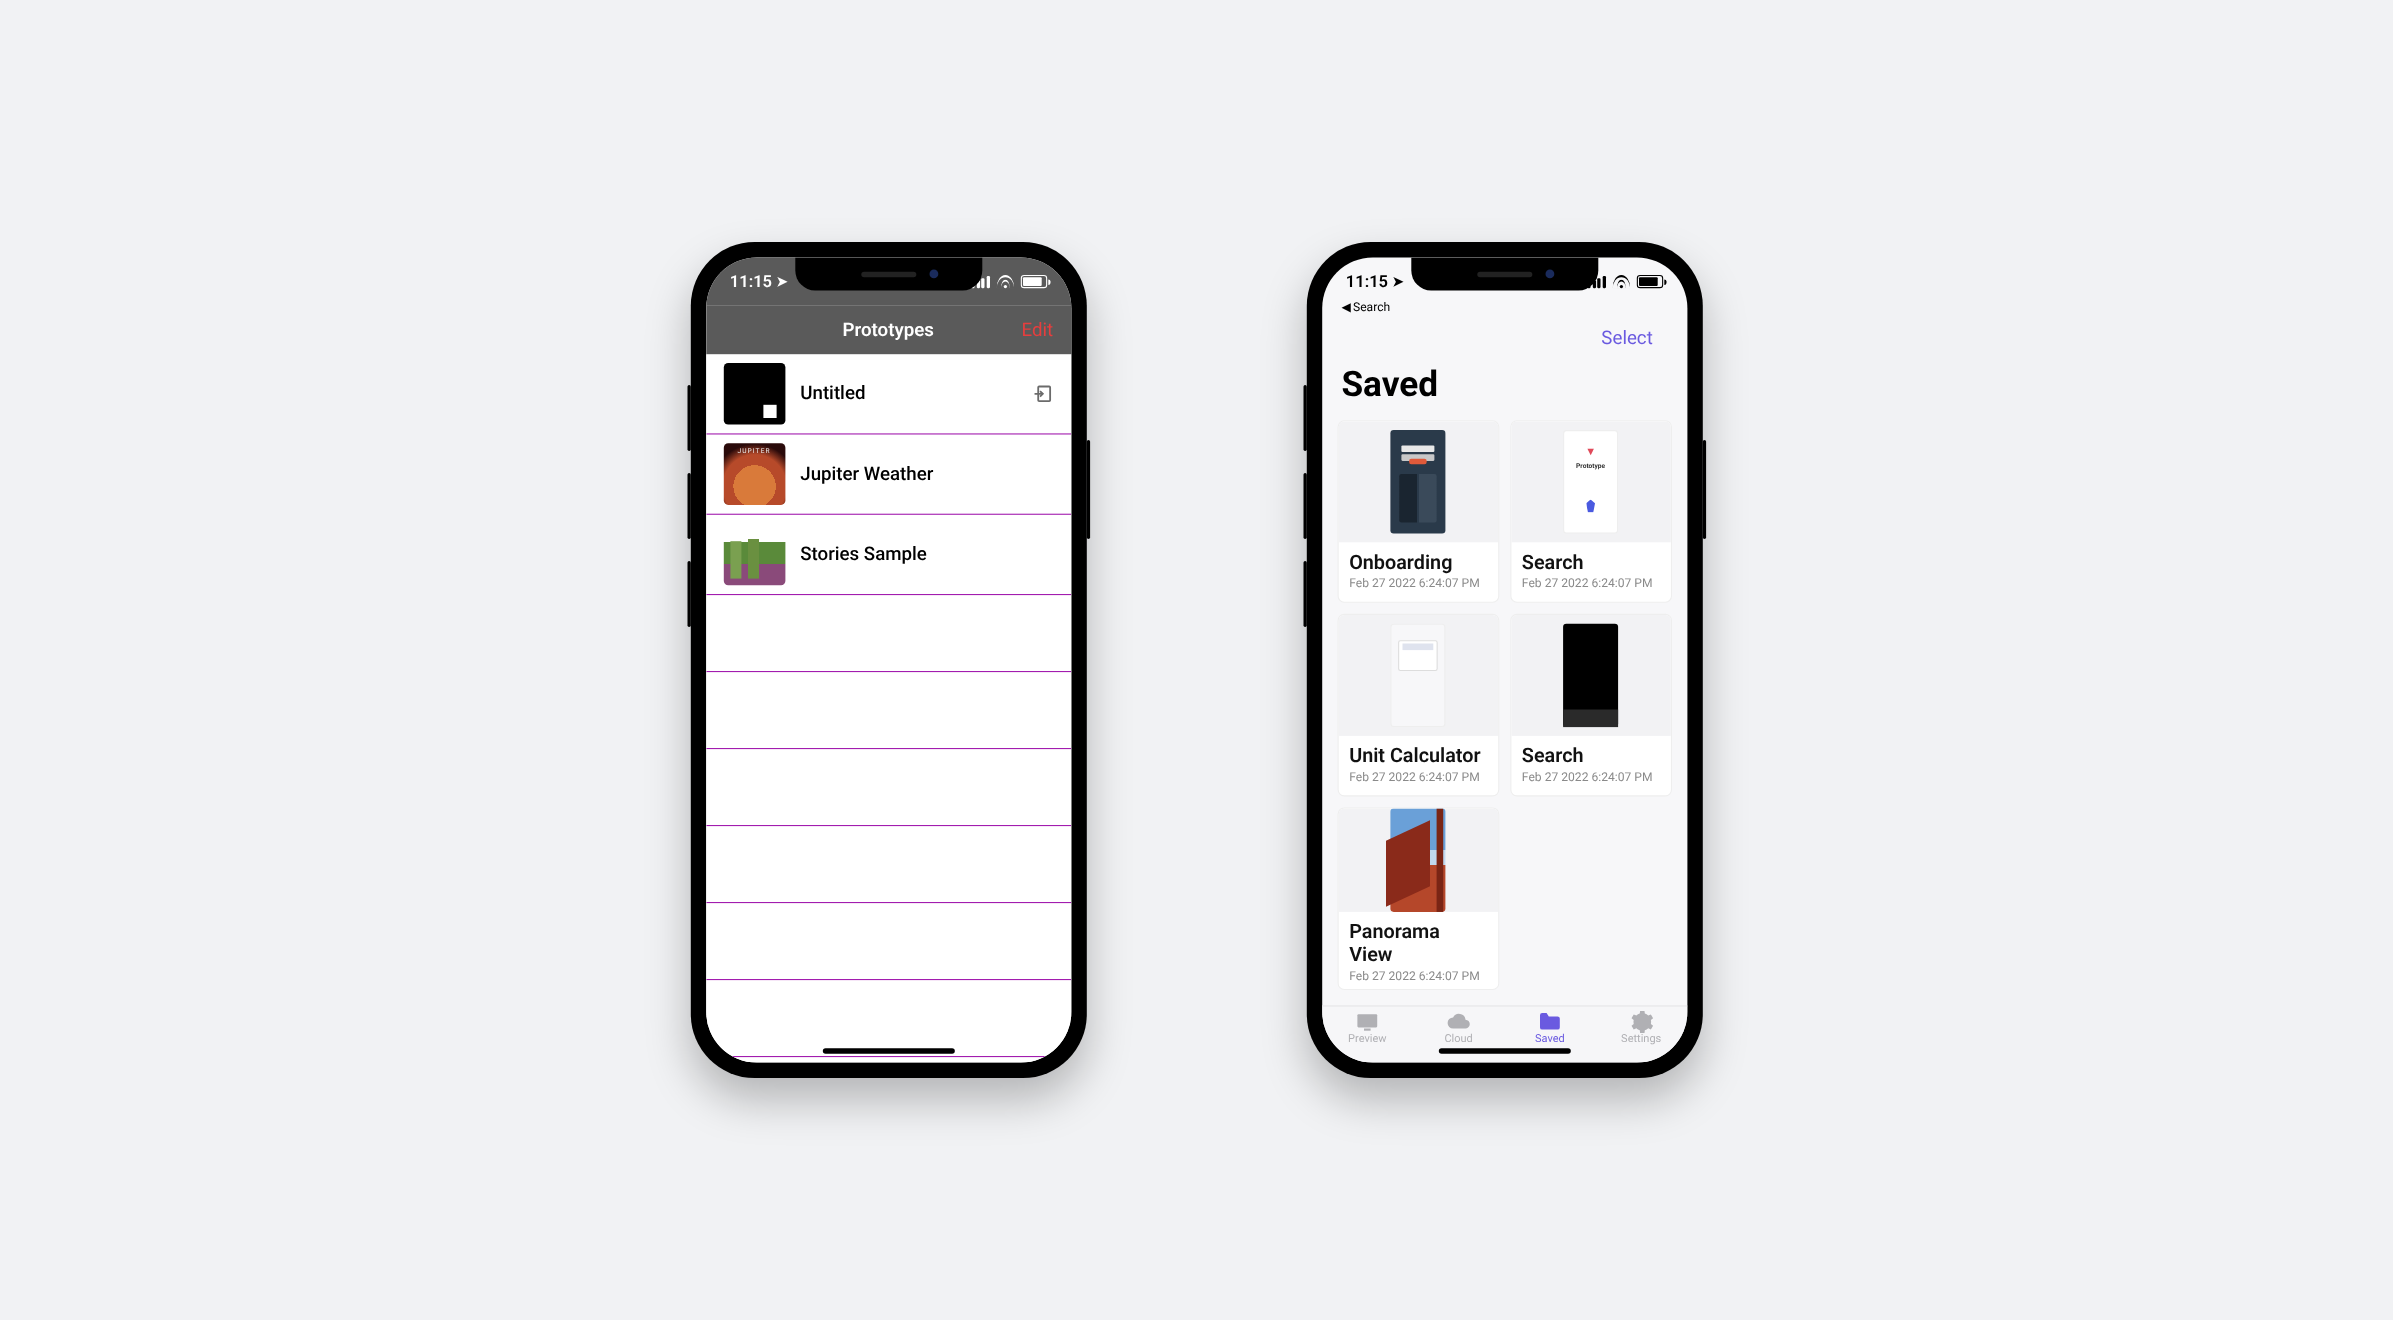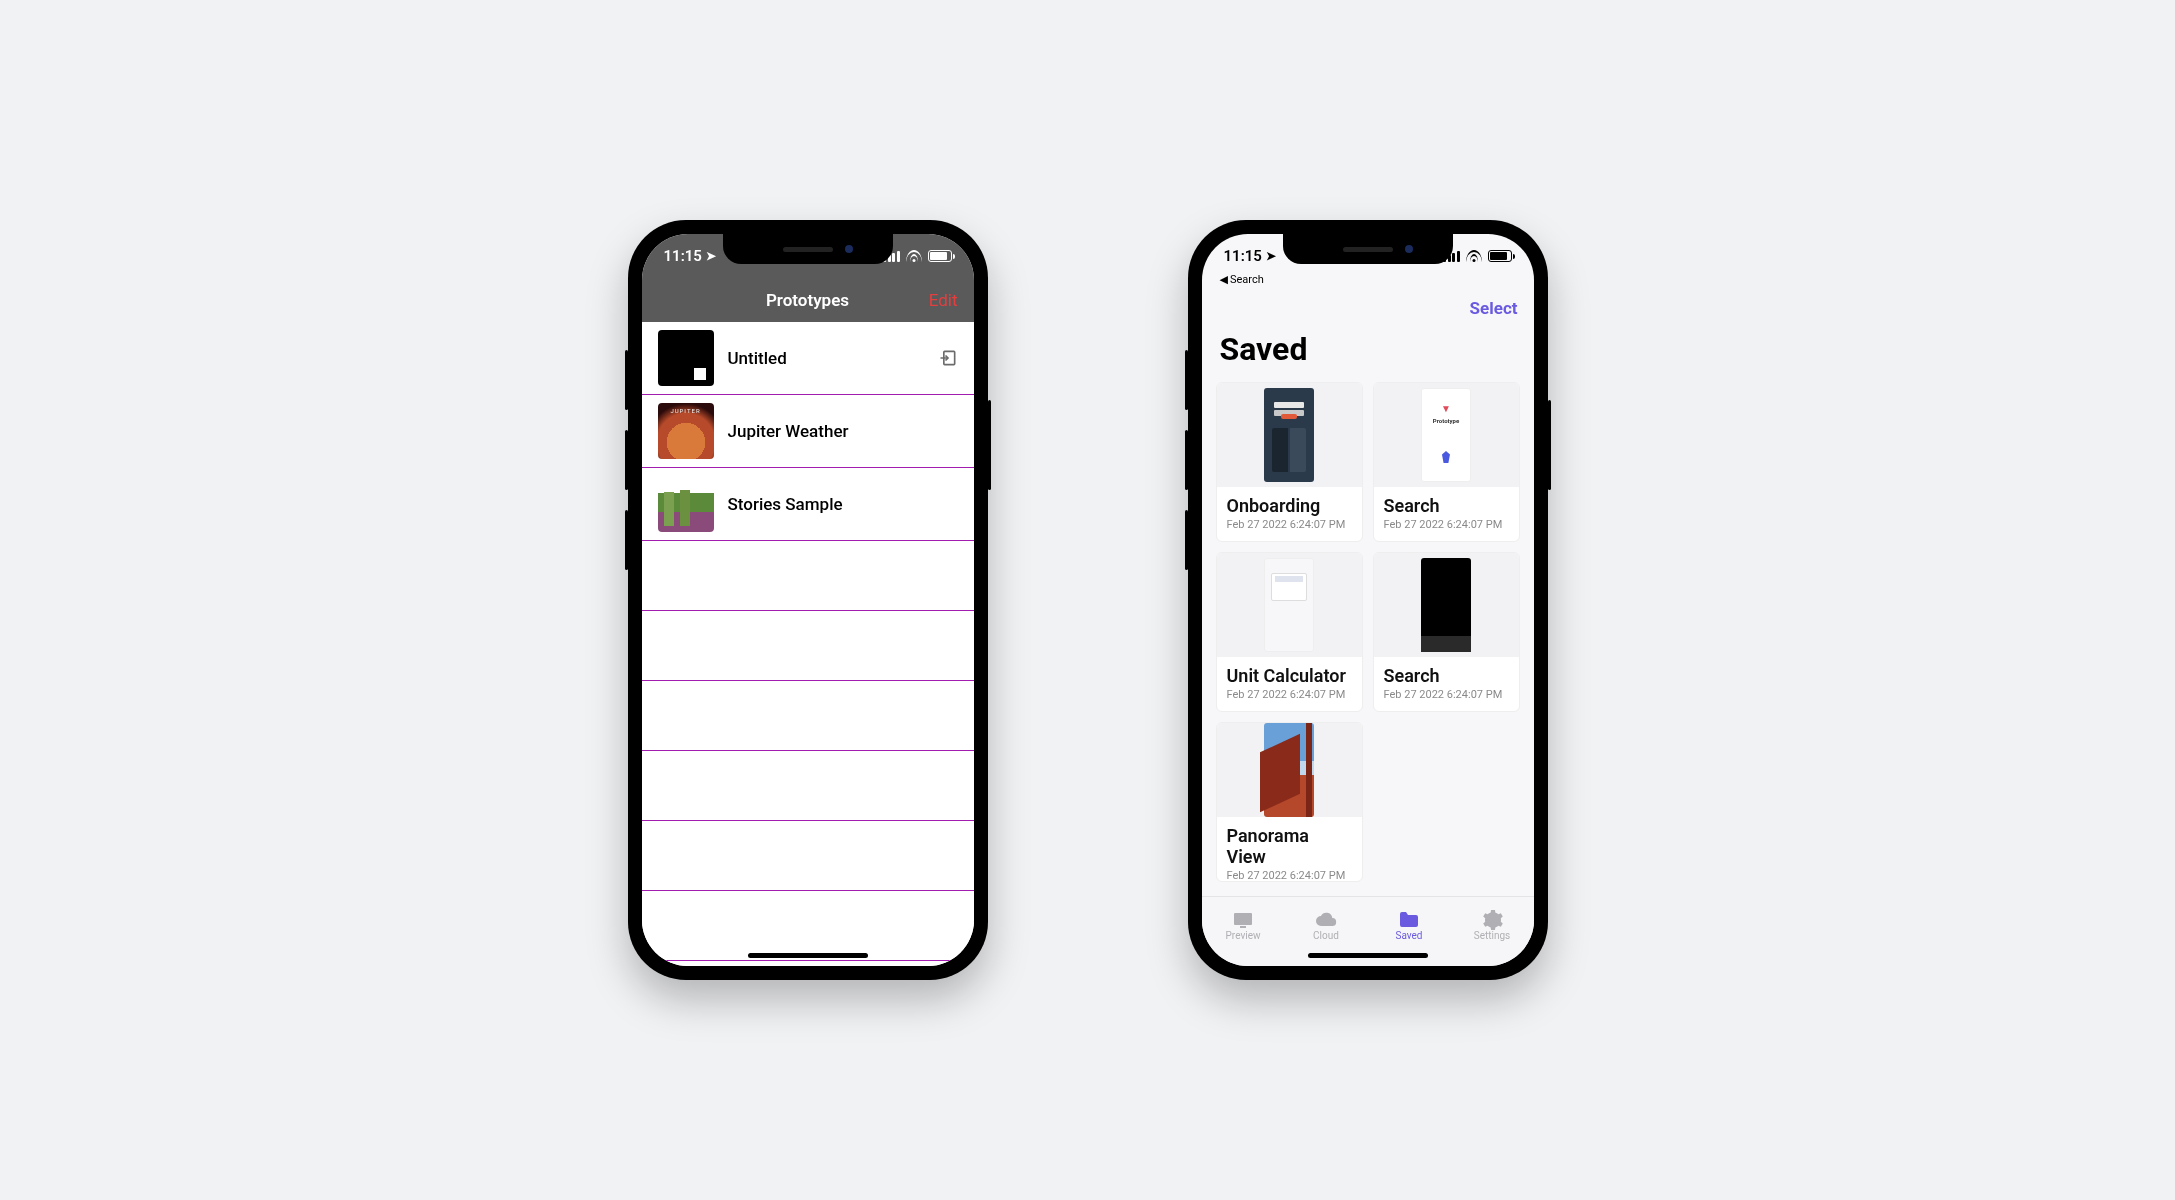--- a/index.html
+++ b/index.html
@@ -115,22 +115,21 @@
   .thumb.stories::after{content:"";position:absolute;left:22px;top:14px;width:10px;height:36px;background:#6a9040;}
   .thumb.jupiter { background:radial-gradient(circle at 50% 70%, #d97a3a 0 40%, #b74a2a 40% 60%, #2a0a0a 80%); position:relative;}
   .thumb.jupiter::before{content:"JUPITER";position:absolute;top:4px;left:0;right:0;text-align:center;color:#eee;font-size:6px;letter-spacing:1px;}
 
   
   .phone-right .screen { background:#f7f7f9; }
   .mini-back { font-size:11px; color:#000; padding-left:18px; margin-top:-6px; height:14px; display:flex; align-items:center; gap:2px;}
   .navbar-light {
     height:44px; flex:none;
     display:flex; align-items:center; justify-content:flex-end;
-    padding:0 16px;
-    font-weight:bold;
+    padding:0 31px;
   }
   .navbar-light .select { color:#6a5ae0; font-size:17px; }
   .big-title { font-size:32px; font-weight:700; color:#000; padding:0 18px 10px; }
 
   .grid {
     flex:1; overflow:auto;
     display:grid;
     grid-template-columns: 1fr 1fr;
     gap:10px;
     padding: 4px 14px 14px;
@@ -178,21 +177,21 @@
 
   .mini-shot.panorama {
     background:linear-gradient(#6aa0d8 0 40%, #c0d8ee 40% 55%, #b5472a 55% 100%);
     position:relative;
   }
   .mini-shot.panorama::before{content:"";position:absolute;left:-4px;top:20px;width:40px;height:60px;background:#8a2a1a;transform:skewY(-25deg);}
   .mini-shot.panorama::after{content:"";position:absolute;right:2px;top:0;width:6px;bottom:0;background:#7a2515;}
 
   
   .tabbar {
-    flex:none; height:70px;
+    flex:none; height:52px;
     background:#f6f6f8;
     border-top:1px solid #e4e4e6;
     display:flex;
     padding-bottom:14px;
   }
   .tab { flex:1; display:flex; flex-direction:column; align-items:center; justify-content:center; gap:2px; color:#b0b0b4; }
   .tab.active { color:#6a5ae0; }
   .tab .icon { width:24px; height:20px; }
   .tab .label { font-size:10px; }
 

